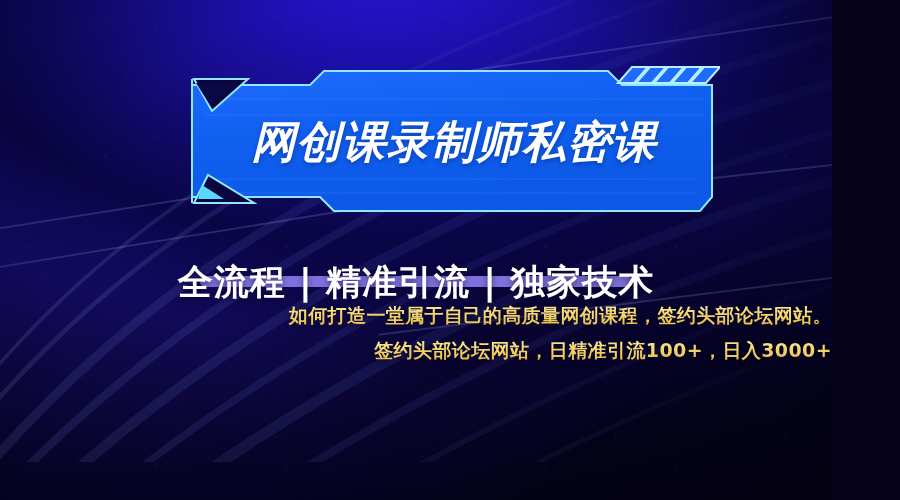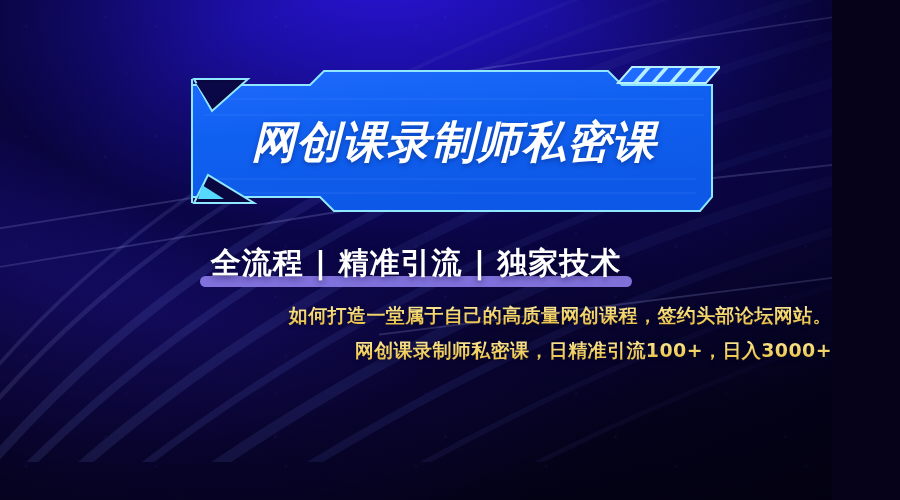--- a/index.html
+++ b/index.html
@@ -75,27 +75,28 @@
     bottom:0;
     width:432px; height:11px;
     background:#8a7be8;
     border-radius:6px;
     opacity:.92;
   }
   .subtitle-text {
     position:relative;
     display:inline-block;
     color:#ffffff;
-    font-size:30px;
+    font-size:35px;
     font-weight:bold;
     letter-spacing:1px;
     line-height:40px;
     white-space:nowrap;
     text-shadow:0 2px 6px rgba(4,2,40,.55);
     font-family:"DejaVu Sans","Liberation Sans",sans-serif;
+    margin-top:19px;
   }
 
   
   .desc {
     position:absolute;
     left:0; right:0;
     text-align:right;
     font-size:19px;
     font-weight:bold;
     letter-spacing:.4px;
@@ -200,15 +201,15 @@
     <div class="banner-title">网创课录制师私密课</div>
   </div>
 
   <div class="subtitle-wrap">
     <div class="subtitle-bar"></div>
     <span class="subtitle-text">全流程 | 精准引流 | 独家技术</span>
   </div>
 
   <div class="desc desc-1">如何打造一堂属于自己的高质量网创课程，签约头部论坛网站。</div>
 
-  <div class="desc desc-2">网创课录制师私密课，日精准引流100+，日入3000+</div>
+  <div class="desc desc-2">签约头部论坛网站，日精准引流100+，日入3000+</div>
 
 </div>
 
 </body></html>

